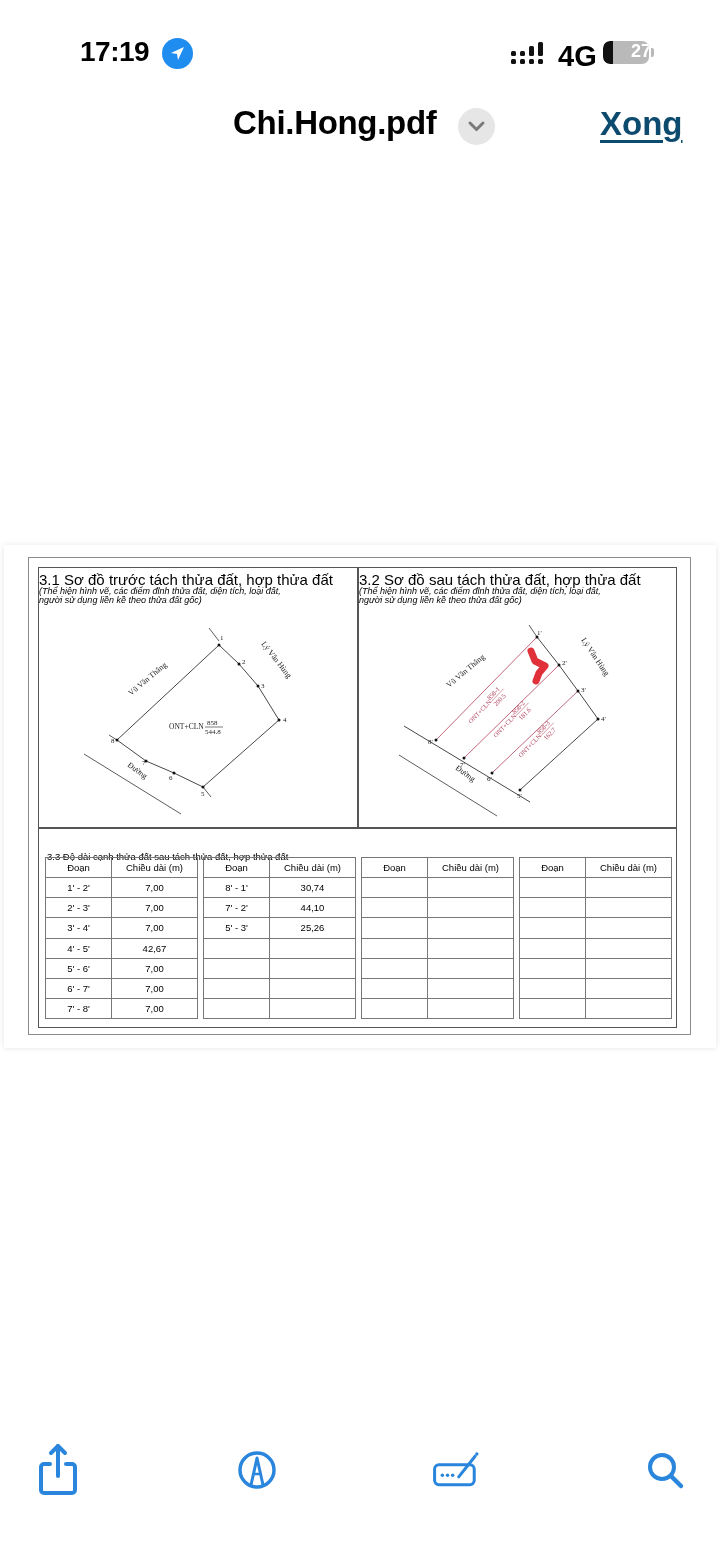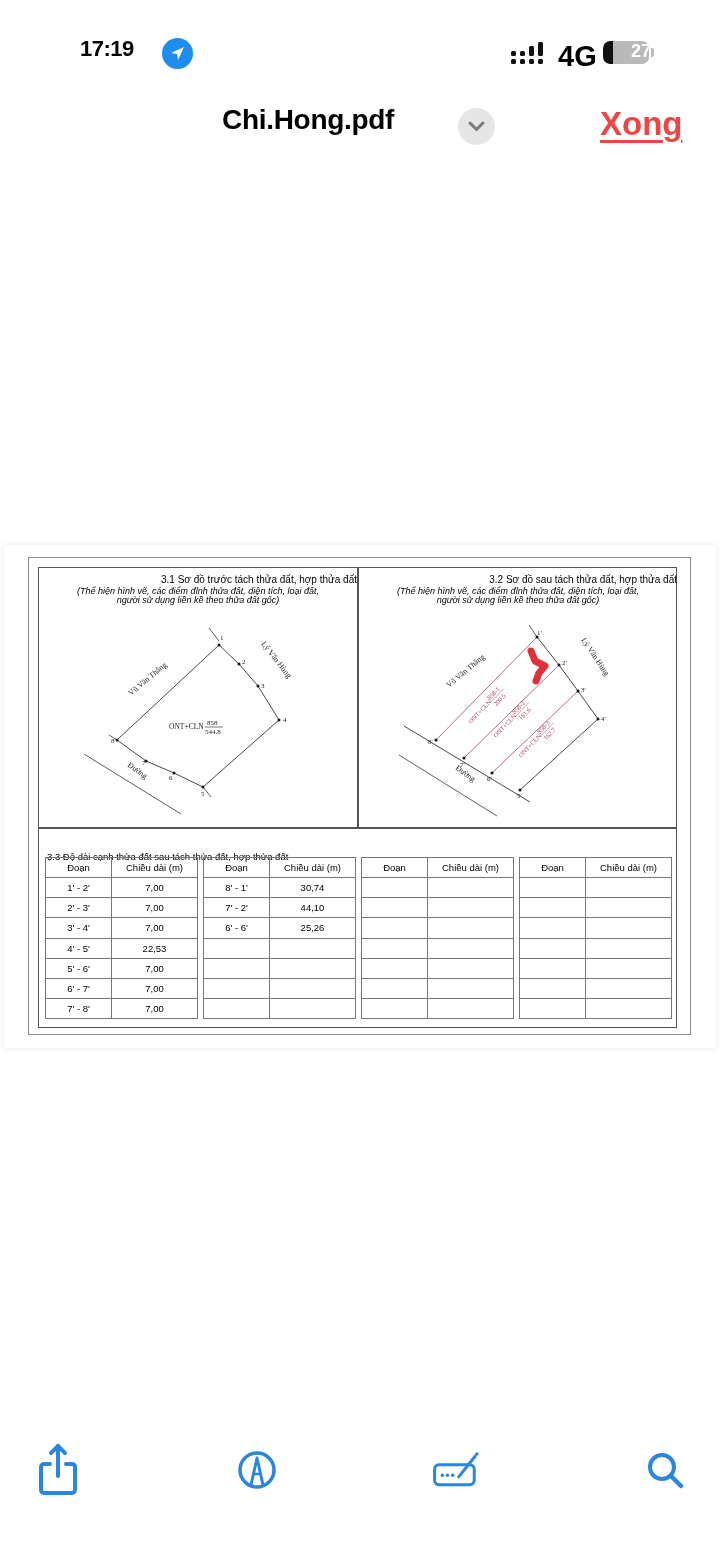--- a/index.html
+++ b/index.html
@@ -1,43 +1,43 @@
 <!DOCTYPE html>
 <html><head>
 <meta charset="utf-8">
 <style>
   * { box-sizing: border-box; margin: 0; padding: 0; }
   html, body { width: 720px; height: 1565px; background: #ffffff; overflow: hidden; }
   body { position: relative; font-family: "Liberation Sans", sans-serif; color: #000; }
 
   
   .status-bar { position: absolute; top: 0; left: 0; width: 720px; height: 100px; }
-  .time { position: absolute; left: 80px; top: 36px; font-size: 22px; font-weight: bold; letter-spacing: -0.5px; }
+  .time { position: absolute; left: 80px; top: 36px; font-size: 28px; font-weight: bold; letter-spacing: -0.5px; }
   .loc-icon { position: absolute; left: 162px; top: 38px; width: 31px; height: 31px; border-radius: 50%; background: #1f8cf0; }
   .signal { position: absolute; left: 510px; top: 42px; width: 38px; height: 24px; }
   .net { position: absolute; left: 558px; top: 40px; font-size: 29px; font-weight: bold; }
   .battery { position: absolute; left: 603px; top: 41px; width: 46px; height: 23px; border-radius: 7px; background: #b9b9b9; overflow: hidden; }
   .battery-fill { position: absolute; left: 0; top: 0; width: 10px; height: 100%; background: #111; border-radius: 7px 0 0 7px; }
   .battery-text { position: absolute; left: 0; top: 0; width: 100%; text-align: center; color: #fff; font-weight: bold; font-size: 18px; padding-left: 28px; }
   .battery-cap { position: absolute; left: 651px; top: 48px; width: 3px; height: 9px; background: #b9b9b9; border-radius: 0 2px 2px 0; }
 
   
-  .nav-title { position: absolute; left: 222px; top: 104px; font-size: 28px; font-weight: bold; letter-spacing: -0.3px; }
+  .nav-title { position: absolute; left: 233px; top: 104px; font-size: 33px; font-weight: bold; letter-spacing: -0.3px; }
   .title-chevron { position: absolute; left: 458px; top: 108px; width: 37px; height: 37px; border-radius: 50%; background: #e6e6e6; }
-  .done-btn { position: absolute; left: 600px; top: 105px; font-size: 33px; font-weight: bold; color: #ef4444; text-decoration: underline; text-underline-offset: 5px; text-decoration-thickness: 3px; }
+  .done-btn { position: absolute; left: 600px; top: 105px; font-size: 33px; font-weight: bold; color: #0c4a6e; text-decoration: underline; text-underline-offset: 5px; text-decoration-thickness: 3px; }
 
   
   .pdf-page { position: absolute; left: 4px; top: 545px; width: 712px; height: 503px; background: #fff; box-shadow: 0 0 6px rgba(0,0,0,0.10); }
   .outer-border { position: absolute; left: 24px; top: 12px; width: 663px; height: 478px; border: 1.5px solid #8a8a8a; }
   .inner-box { position: absolute; left: 34px; top: 22px; width: 639px; height: 461px; border: 1.5px solid #555; }
   .vdiv { position: absolute; left: 318px; top: 0; width: 1.5px; height: 259px; background: #555; }
   .hdiv { position: absolute; left: 0; top: 259px; width: 100%; height: 1.5px; background: #555; }
 
-  .sec-title { position: absolute; font-size: 10px; text-align: right; width: 318px; line-height: 11px; }
-  .sec-sub { position: absolute; font-size: 9px; font-style: italic; text-align: center; width: 318px; line-height: 10px; }
+  .sec-title { position: absolute; font-size: 15px; text-align: left; width: 318px; line-height: 11px; }
+  .sec-sub { position: absolute; font-size: 9px; font-style: italic; width: 318px; line-height: 10px; }
 
   .diagram { position: absolute; }
   .diagram svg text { font-family: "Liberation Serif", serif; }
 
   .tbl-title { position: absolute; left: 8px; top: 271px; font-size: 9.5px; margin-top: 12px; }
   table.seg { position: absolute; top: 289px; border-collapse: collapse; font-size: 9.5px; }
   table.seg td, table.seg th { border: 1px solid #777; text-align: center; font-weight: normal; height: 20.2px; }
   table.seg th { height: 20px; }
   table.seg .c1 { width: 66px; }
   table.seg .c2 { width: 86px; }
@@ -216,21 +216,21 @@
       <tr>
             <td>2' - 3'</td>
             <td>7,00</td>
           </tr>
       <tr>
             <td>3' - 4'</td>
             <td>7,00</td>
           </tr>
       <tr>
             <td>4' - 5'</td>
-            <td>22,53</td>
+            <td>42,67</td>
           </tr>
       <tr>
             <td>5' - 6'</td>
             <td>7,00</td>
           </tr>
       <tr>
             <td>6' - 7'</td>
             <td>7,00</td>
           </tr>
       <tr>
@@ -248,21 +248,21 @@
           </tr>
       <tr>
             <td>8' - 1'</td>
             <td>30,74</td>
           </tr>
       <tr>
             <td>7' - 2'</td>
             <td>44,10</td>
           </tr>
       <tr>
-            <td>6' - 6'</td>
+            <td>5' - 3'</td>
             <td>25,26</td>
           </tr>
       <tr>
             <td></td>
             <td></td>
           </tr>
       <tr>
             <td></td>
             <td></td>
           </tr>

